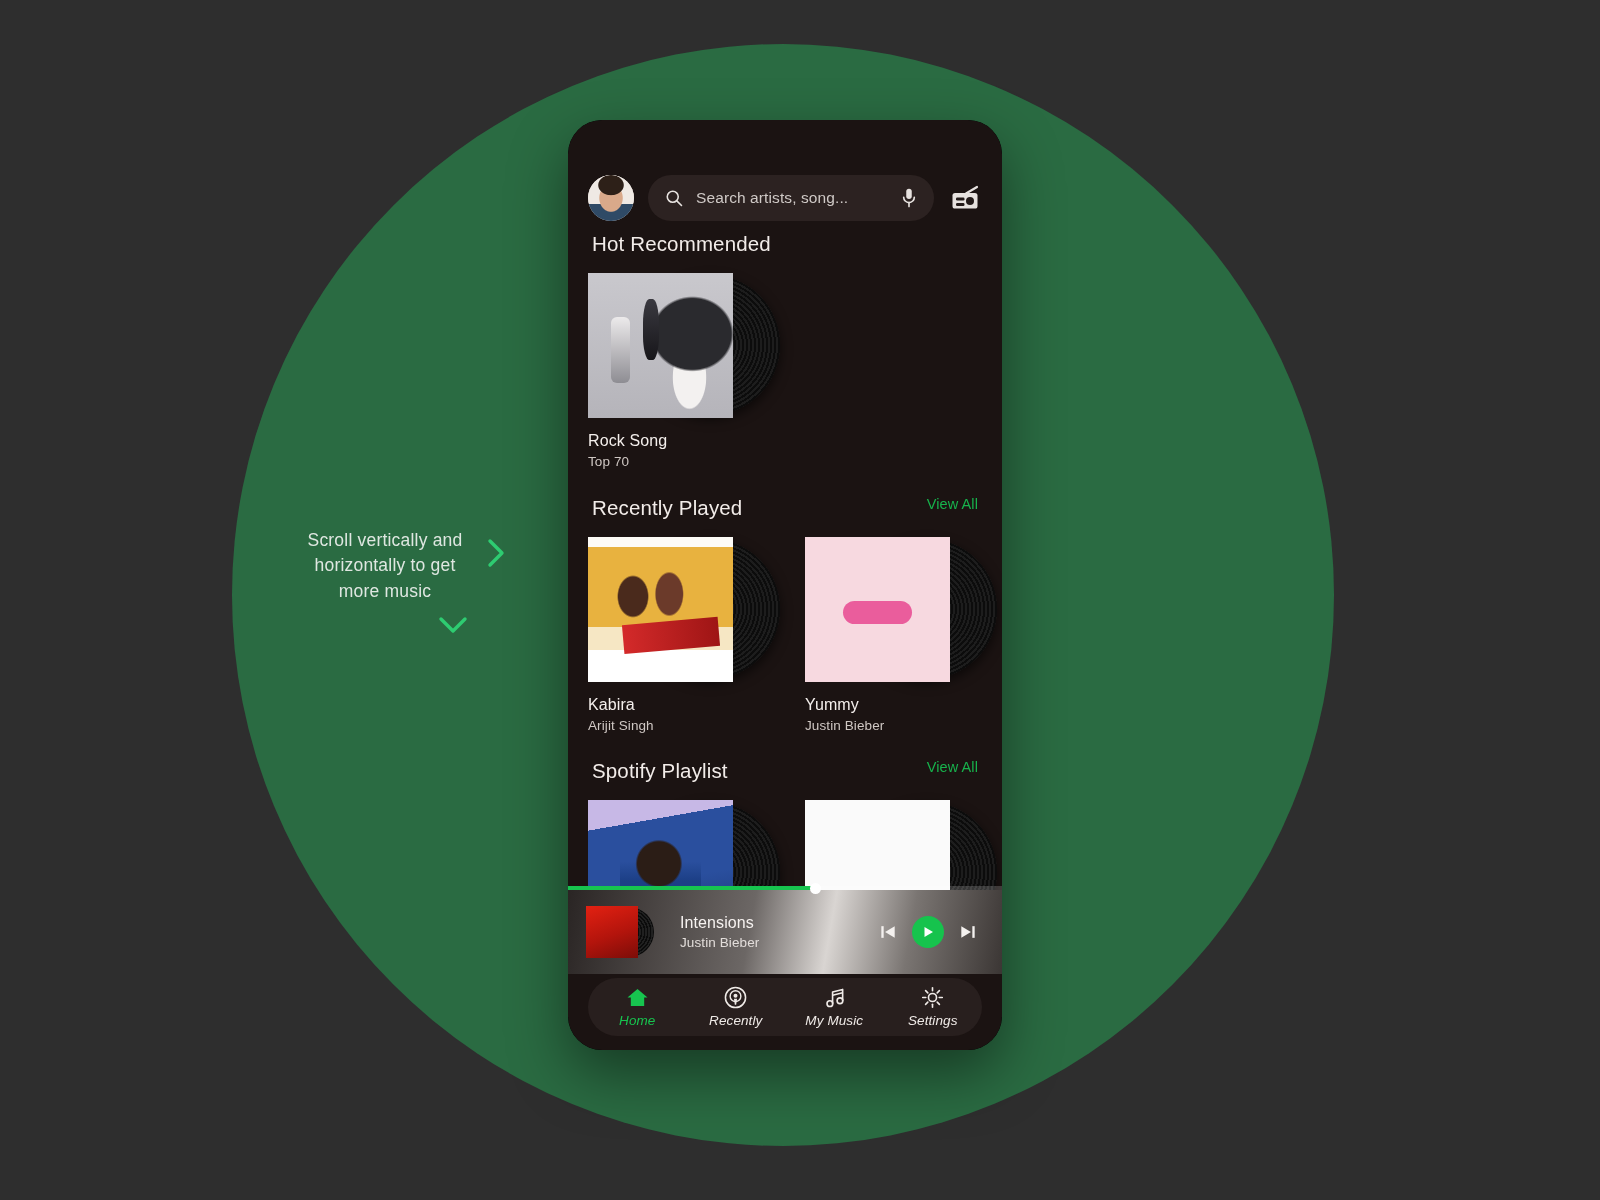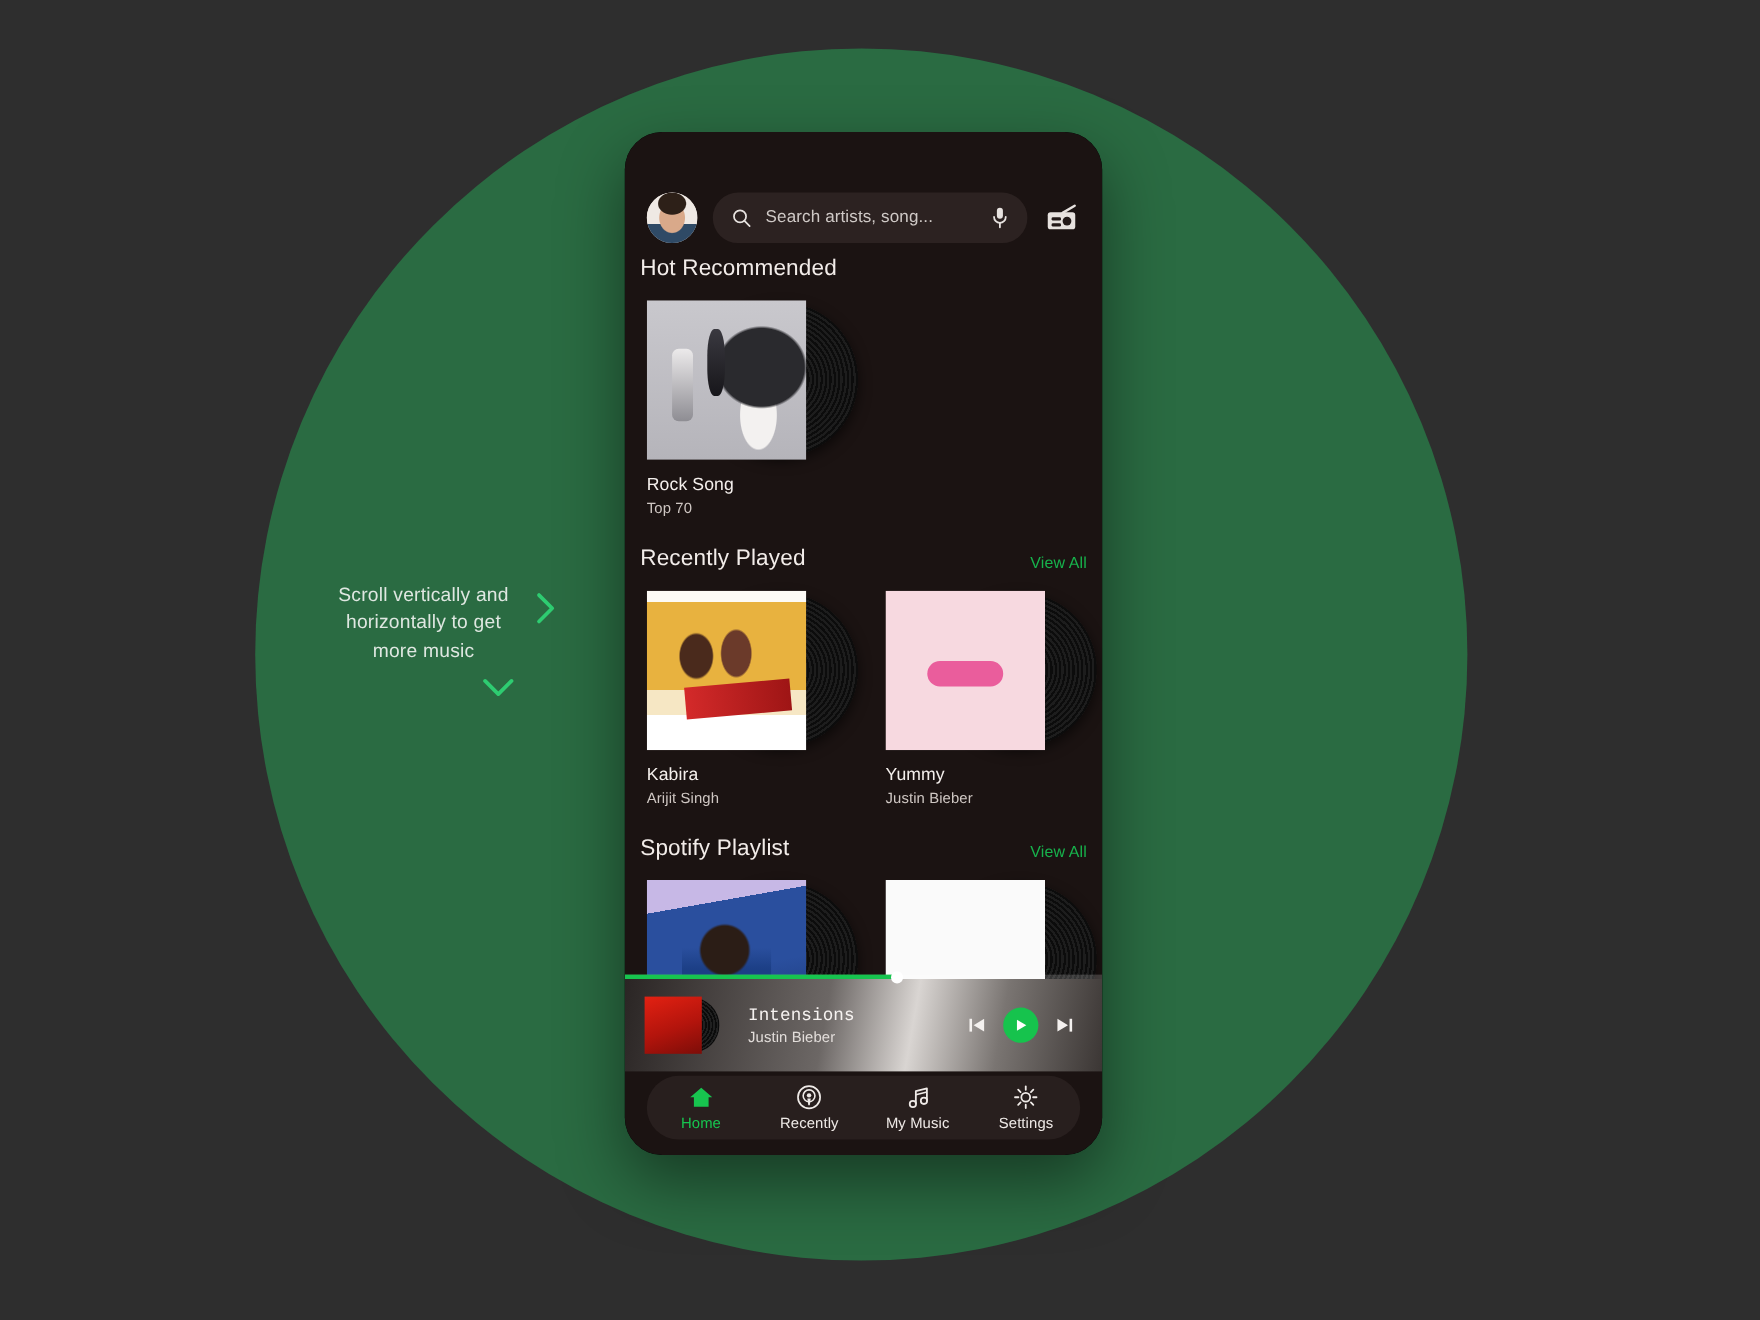--- a/index.html
+++ b/index.html
@@ -104,23 +104,23 @@
 
   
   .content{
     position:absolute;
     left:0; top:112px;
     width:100%;
     bottom:0;
   }
   .section-head{
     display:flex;
-    align-items:flex-end;
+    align-items:flex-start;
     justify-content:space-between;
-    padding:0 14px;
+    padding:0 24px;
     margin-bottom:17px;
   }
   .section-title{
     color:#f2ece9;
     font-size:20.5px;
     letter-spacing:.15px;
   }
   .view-all{
     color:#17b24c;
     font-size:14.5px;
@@ -238,21 +238,21 @@
   }
   .p-cover{
     position:absolute;
     left:0; top:0;
     width:52px; height:52px;
     background:linear-gradient(160deg,#e32112,#b3140c 55%,#7c0d08);
     z-index:2;
     overflow:hidden;
   }
   .p-text{ flex:1 1 auto; margin-left:28px; }
-  .p-title{ color:#f6f2f0; font-size:16px; letter-spacing:.1px;font-family:Liberation Mono, monospace; }
+  .p-title{ color:#f6f2f0; font-size:16px; letter-spacing:.1px; }
   .p-artist{ color:#e2ddda; font-size:13.5px; margin-top:3px; letter-spacing:.1px; }
   .p-controls{
     display:flex;
     align-items:center;
     gap:14px;
     flex:0 0 auto;
     padding-right:6px;
   }
   .play-btn{
     width:32px;height:32px;
@@ -272,20 +272,21 @@
     display:flex;
     align-items:center;
     z-index:9;
   }
   .nav-item{
     flex:1 1 0;
     display:flex;
     flex-direction:column;
     align-items:center;
     gap:4px;
+    font-style:italic;
   }
   .nav-label{
     font-size:13.5px;
     color:#efeae7;
     letter-spacing:.1px;
   }
   .nav-item.active .nav-label{ color:#17c44f; }
   .nav-ico{ height:22px; display:flex; align-items:center; }
 
   

